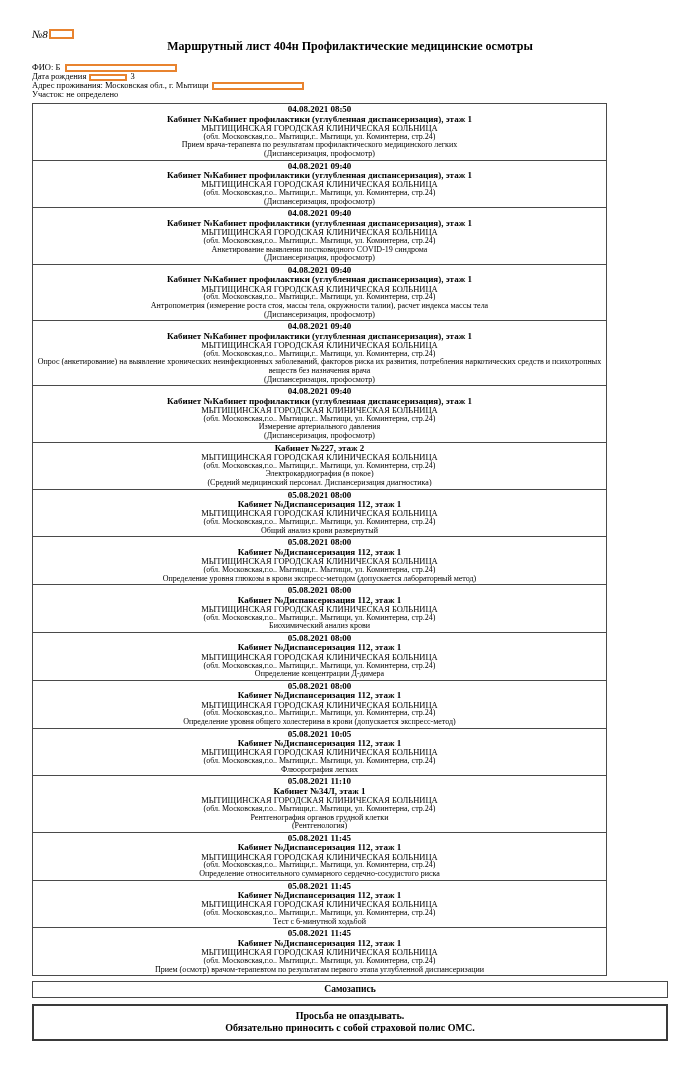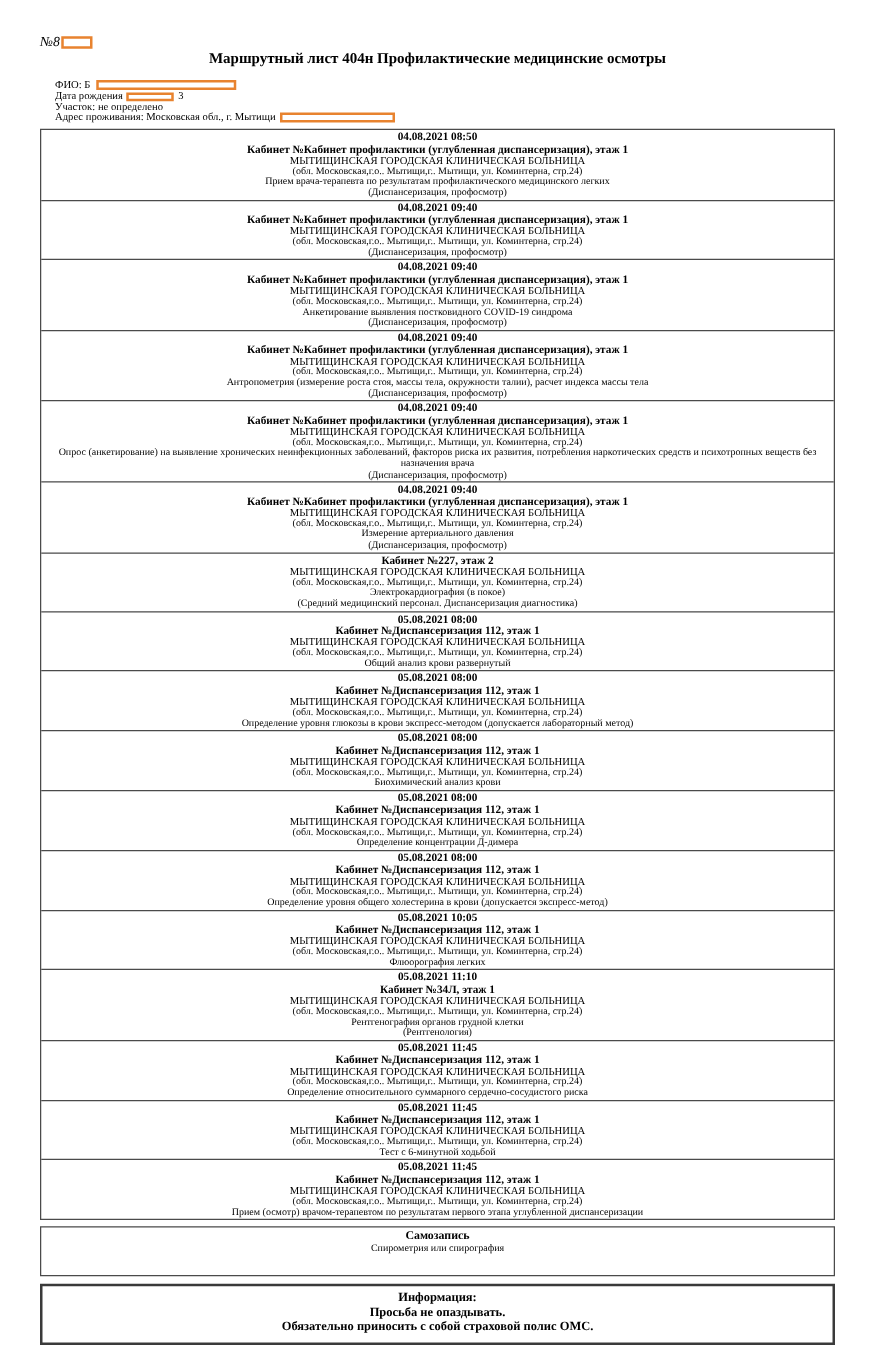--- a/index.html
+++ b/index.html
@@ -9,31 +9,31 @@
   .page{position:relative;width:700px;height:1078px;padding:28px 32px 0 32px;}
 
   .doc-number{font-style:italic;font-size:11px;display:flex;align-items:center;gap:1px;}
   .redaction{display:inline-block;border:2px solid var(--redaction);background:#fff;vertical-align:middle;}
   .red-num{width:25px;height:10px;}
   .red-fio{width:112px;height:8px;margin-left:2px;}
   .red-birth{width:38px;height:7px;margin:0 1px;}
   .red-addr{width:92px;height:8px;margin-left:1px;}
 
   .title{text-align:center;font-weight:bold;font-size:12px;line-height:13px;}
-  .patient{margin-top:10px;font-size:8.5px;line-height:8.6px;margin-left:12px;}
+  .patient{margin-top:10px;font-size:8.5px;line-height:8.6px;}
   .patient-line{white-space:nowrap;}
 
-  .schedule{margin-top:5px;border:1px solid var(--line);width:636px;}
+  .schedule{margin-top:5px;border:1px solid var(--line);width:575px;}
   .srow{border-top:1px solid var(--line);padding:1px 4px;text-align:center;}
   .srow:first-child{border-top:none;}
   .l-dt,.l-cab{font-weight:bold;font-size:9px;line-height:9.4px;}
   .l-hosp{font-size:8.5px;line-height:8.8px;}
   .l-addr,.l-proc,.l-dept{font-size:8px;line-height:8.6px;}
 
-  .selfrecord{margin-top:5px;border:1px solid var(--line);width:636px;text-align:center;padding:2px 4px 17px;}
+  .selfrecord{margin-top:5px;border:1px solid var(--line);width:636px;text-align:center;padding:2px 4px 3px;}
   .selfrecord .sr-title{font-weight:bold;font-size:9.5px;line-height:10px;}
   .selfrecord .sr-proc{font-size:8px;line-height:9px;}
 
   .infobox{margin-top:6px;border:2px solid #3a3a3a;width:636px;text-align:center;padding:4px 6px 6px;}
   .infobox div{font-weight:bold;font-size:10px;line-height:11.5px;}
 </style>
 </head>
 <body>
 
 <div class="page">
@@ -48,25 +48,25 @@
   <div class="patient">
     <div class="patient-line">
       <span>ФИО: Б</span>
       <span class="redaction red-fio"></span>
     </div>
     <div class="patient-line">
       <span>Дата рождения</span>
       <span class="redaction red-birth"></span>
       <span>3</span>
     </div>
-    <div class="patient-line">Участок: не определено</div>
     <div class="patient-line">
       <span>Адрес проживания: Московская обл., г. Мытищи</span>
       <span class="redaction red-addr"></span>
     </div>
+    <div class="patient-line">Участок: не определено</div>
   </div>
 
   <div class="schedule">
       <div class="srow">
         <div class="l-dt">04.08.2021 08:50</div>
         <div class="l-cab">Кабинет №Кабинет профилактики (углубленная диспансеризация), этаж 1</div>
         <div class="l-hosp">МЫТИЩИНСКАЯ ГОРОДСКАЯ КЛИНИЧЕСКАЯ БОЛЬНИЦА</div>
         <div class="l-addr">(обл. Московская,г.о.. Мытищи,г.. Мытищи, ул. Коминтерна, стр.24)</div>
         <div class="l-proc">Прием врача-терапевта по результатам профилактического медицинского легких</div>
         <div class="l-dept">(Диспансеризация, профосмотр)</div>
@@ -185,23 +185,21 @@
         <div class="l-dt">05.08.2021 11:45</div>
         <div class="l-cab">Кабинет №Диспансеризация 112, этаж 1</div>
         <div class="l-hosp">МЫТИЩИНСКАЯ ГОРОДСКАЯ КЛИНИЧЕСКАЯ БОЛЬНИЦА</div>
         <div class="l-addr">(обл. Московская,г.о.. Мытищи,г.. Мытищи, ул. Коминтерна, стр.24)</div>
         <div class="l-proc">Прием (осмотр) врачом-терапевтом по результатам первого этапа углубленной диспансеризации</div>
       </div>
     </div>
 
   <div class="selfrecord">
     <div class="sr-title">Самозапись</div>
-    <div class="sr-proc">Спирометрия или спирография</div>
   </div>
 
   <div class="infobox">
-    <div>Информация:</div>
     <div>Просьба не опаздывать.</div>
     <div>Обязательно приносить с собой страховой полис ОМС.</div>
 
   </div>
 
 </div>
 
 </body></html>

